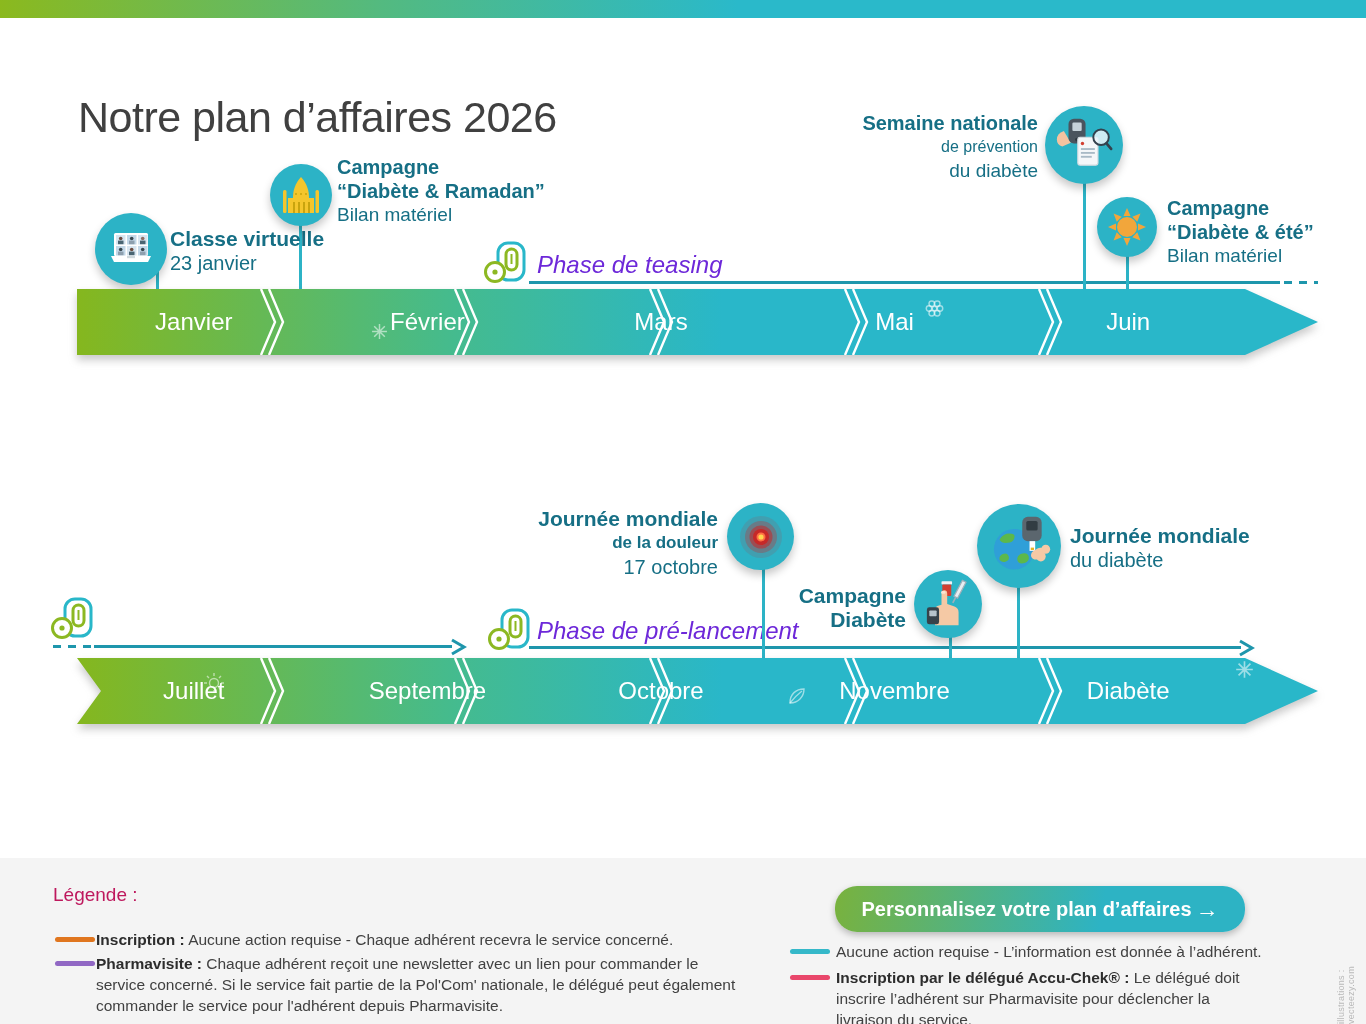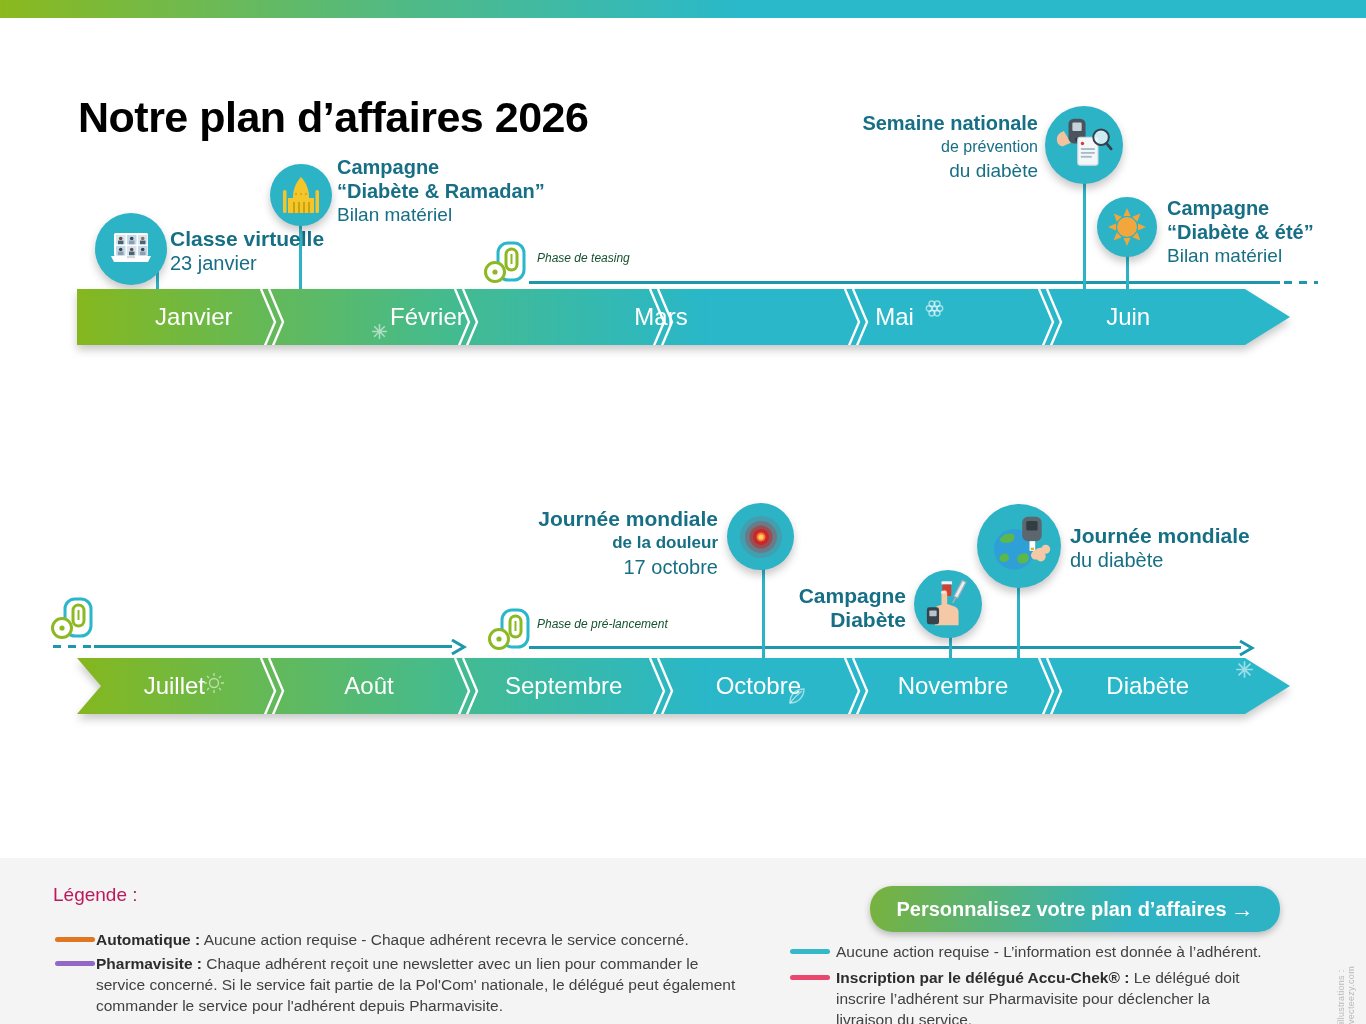--- a/index.html
+++ b/index.html
@@ -3,61 +3,61 @@
 <meta charset="utf-8">
 <style>
   html,body{margin:0;padding:0;}
   .canvas{position:relative;width:1366px;height:1024px;background:#ffffff;overflow:hidden;
           font-family:"Liberation Sans",sans-serif;}
 
   
   .topbar{position:absolute;left:0;top:0;width:1366px;height:18px;
     background:linear-gradient(90deg,#8bb91e 0%,#53ba80 28%,#2ab9ca 54%,#2ab9ca 100%);}
 
-  .title{position:absolute;left:78px;top:64px;font-size:43px;font-weight:bold;
-         color:#000000;letter-spacing:-0.5px;}
-
-  
-  .bar-wrap{position:absolute;width:1213px;height:56px;filter:drop-shadow(0 5px 4px rgba(100,100,100,.35));}
+  .title{position:absolute;left:78px;top:64px;font-size:43px;font-weight:normal;
+         color:#404040;letter-spacing:-0.5px;}
+
+  
+  .bar-wrap{position:absolute;width:1213px;height:66px;filter:drop-shadow(0 5px 4px rgba(100,100,100,.35));padding-left:28px;}
   .tl-bar{position:absolute;inset:0;
     background:linear-gradient(90deg,#85b71e 0%,#45bb8d 30%,#29b7c9 52%,#29b7c9 100%);}
   .bar1-clip{clip-path:polygon(0 0,1168px 0,100% 50%,1168px 100%,0 100%);}
   .bar2-clip{clip-path:polygon(0 0,1168px 0,100% 50%,1168px 100%,0 100%,24px 50%);}
   .months{position:absolute;left:0;top:0;width:1168px;height:100%;display:flex;}
   .month{flex:1;display:flex;align-items:center;justify-content:center;
          color:#fff;font-size:24px;}
   .sep{position:absolute;top:0;width:28px;height:66px;fill:none;stroke:#fff;stroke-width:2.4;}
   .mini{position:absolute;fill:none;stroke:rgba(255,255,255,.55);stroke-width:1.4;}
 
   
   .phase-line{position:absolute;height:3px;background:#1e96ac;}
   .phase-dashes{position:absolute;height:3px;
     background:repeating-linear-gradient(90deg,#1e96ac 0 8px,transparent 8px 15px);}
-  .phase-label{position:absolute;font-size:12px;font-style:italic;color:#14532d;}
+  .phase-label{position:absolute;font-size:24px;font-style:italic;color:#6d28d9;}
   .arrowhead{position:absolute;width:20px;height:20px;fill:none;stroke:#1e96ac;stroke-width:3;}
 
   
   .stem{position:absolute;width:3px;background:#2cb3c6;}
   .evt{position:absolute;border-radius:50%;background:#2cb3c6;
        box-shadow:0 5px 9px rgba(0,0,0,.22);display:flex;align-items:center;justify-content:center;}
   .evt-text{position:absolute;color:#166f85;font-size:20px;line-height:24px;}
   .evt-text .b{font-weight:bold;}
   .ra{text-align:right;}
 
   
   .footer{position:absolute;left:0;top:858px;width:1366px;height:166px;background:#f4f4f4;}
   .legend-heading{position:absolute;left:53px;top:884px;font-size:19px;color:#be185d;}
   .dash{position:absolute;width:40px;height:5px;border-radius:2.5px;}
   .legend-item{position:absolute;font-size:15.5px;line-height:21px;color:#414141;}
   .legend-term{font-weight:bold;color:#2d2d2d;}
   .cta{position:absolute;left:835px;top:886px;width:410px;height:46px;border-radius:22px;
        background:linear-gradient(100deg,#79b23d 0%,#2db3c4 65%);
        box-shadow:0 3px 7px rgba(0,0,0,.25);cursor:pointer;
        display:flex;align-items:center;justify-content:center;gap:4px;
-       color:#fff;font-size:20px;font-weight:bold;margin-left:35px;}
+       color:#fff;font-size:20px;font-weight:bold;}
   .cta .arrow{font-weight:bold;font-size:23px;}
   .credit{position:absolute;left:1336px;top:918px;writing-mode:vertical-rl;transform:rotate(180deg);
           font-size:9px;color:#b9b9b9;letter-spacing:.3px;}
 </style>
 </head>
 <body>
 
 <div class="canvas">
 
   <div class="topbar"></div>
@@ -307,21 +307,20 @@
   </div>
   <div class="evt-text" style="left:1070px;top:524px;">
     <div class="b" style="font-size:21px;">Journée mondiale</div>
     <div>du diabète</div>
   </div>
 
   <div class="bar-wrap" style="left:77px;top:658px;">
     <div class="tl-bar bar2-clip">
       <div class="months">
         <div class="month">Juillet</div>
-        <div class="month">Août</div>
         <div class="month">Septembre</div>
         <div class="month">Octobre</div>
         <div class="month">Novembre</div>
         <div class="month">Diabète</div>
       </div>
       <svg class="sep" style="left:181px;">
           <path d="M3 0 17 33 3 66"></path>
           <path d="M11 0 25 33 11 66"></path>
         </svg>
       <svg class="sep" style="left:375px;">
@@ -353,21 +352,21 @@
       </svg>
     </div>
   </div>
 
   <div class="footer"></div>
 
   <div class="legend-heading">Légende :</div>
 
   <div class="dash" style="left:55px;top:937px;background:#e0761f;"></div>
   <p class="legend-item" style="left:96px;top:929px;width:650px;margin:0;">
-    <span class="legend-term">Automatique :</span><span> Aucune action requise - Chaque adhérent recevra le service concerné.</span>
+    <span class="legend-term">Inscription :</span><span> Aucune action requise - Chaque adhérent recevra le service concerné.</span>
   </p>
 
   <div class="dash" style="left:55px;top:961px;background:#9168c4;"></div>
   <p class="legend-item" style="left:96px;top:953px;width:650px;margin:0;">
     <span class="legend-term">Pharmavisite :</span><span> Chaque adhérent reçoit une newsletter avec un lien pour commander le service concerné. Si le service fait partie de la Pol'Com' nationale, le délégué peut également commander le service pour l'adhérent depuis Pharmavisite.</span>
   </p>
 
   <div class="cta">
     <span>Personnalisez votre plan d’affaires</span>
     <span class="arrow">→</span>

